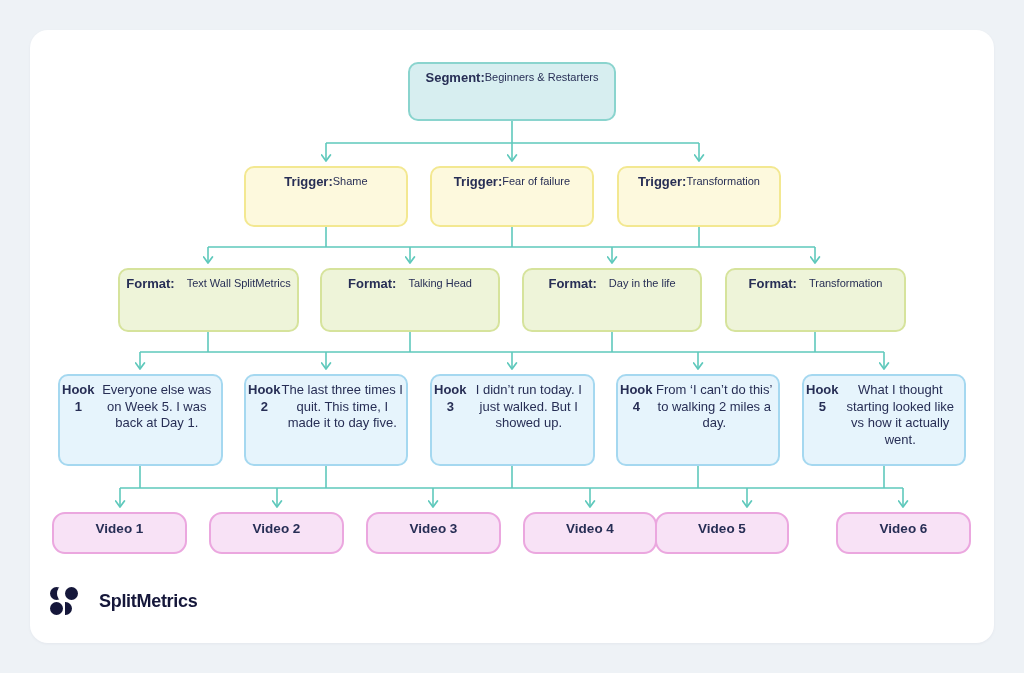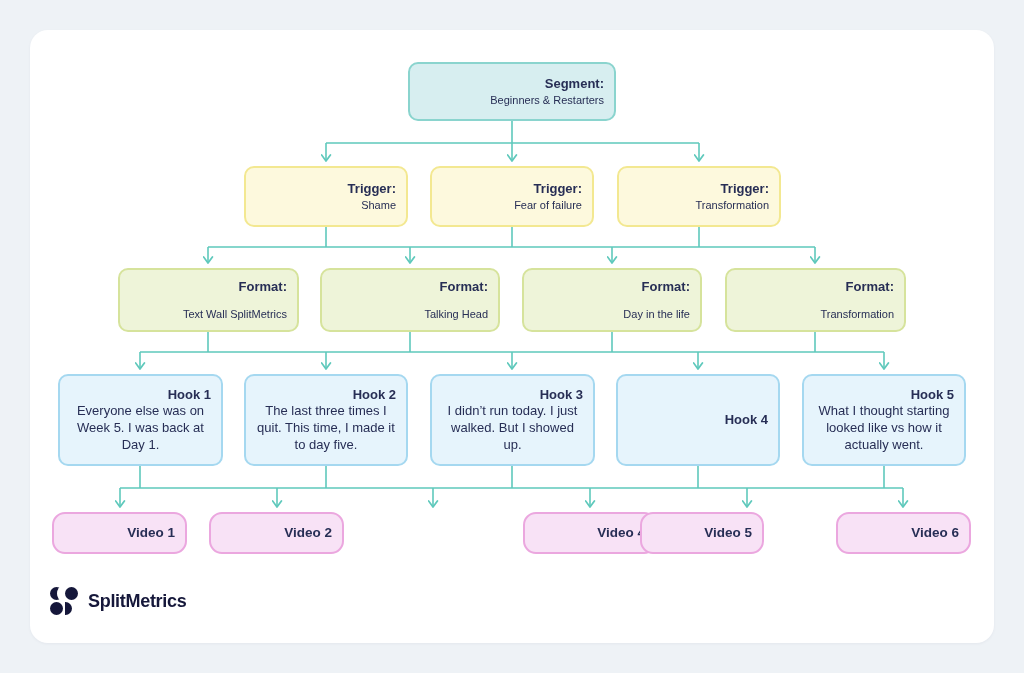--- a/index.html
+++ b/index.html
@@ -23,35 +23,35 @@
   .card{
     position:absolute; left:30px; top:30px; width:964px; height:613px;
     background:var(--card-bg); border-radius:18px;
     box-shadow:0 1px 3px rgba(30,40,80,.05);
   }
   .stage{position:absolute;left:0;top:0;width:1024px;height:673px;}
   svg.wires{position:absolute;left:0;top:0;width:1024px;height:673px;pointer-events:none;}
   .node{
     position:absolute;
     border-radius:10px;
-    display:flex; flex-direction:column; align-items:flex-end; justify-content:center;
-    text-align:center; padding:6px 10px; line-height:1.28;
+    display:flex; flex-direction:row; align-items:flex-start; justify-content:center;
+    text-align:center; padding:6px 2px; line-height:1.28;
   }
   .node .nl{font-weight:700; font-size:13px;}
   .node .nv{font-weight:400; font-size:11px;}
   .node.seg{background:var(--segment-fill); border:2px solid var(--segment-border);}
   .node.trg{background:var(--trigger-fill); border:2px solid var(--trigger-border);}
   .node.fmt{background:var(--format-fill);  border:2px solid var(--format-border);gap:12px;}
   .node.hok{background:var(--hook-fill);    border:2px solid var(--hook-border);}
   .node.vid{background:var(--video-fill);   border:2px solid var(--video-border); border-radius:13px;}
   .node.hok .nv{font-size:13px;}
   .node.vid .nl{font-size:13.5px;}
   .logo{
     position:absolute; left:50px; top:586px; height:30px;
-    display:flex; align-items:center; gap:10px;
+    display:flex; align-items:center; gap:21px;
   }
   .logo-icon{position:relative; width:28px; height:28px;}
   .logo-icon .d{position:absolute; background:var(--logo);}
   .d-tl{left:0; top:0; width:13px; height:13px; border-radius:50%;}
   .d-tl-cut{left:7px; top:-1px; width:11px; height:15px; border-radius:50%; background:var(--card-bg) !important;}
   .d-tr{left:15px; top:0; width:13px; height:13px; border-radius:50%;}
   .d-bl{left:0; top:15px; width:13px; height:13px; border-radius:50%;}
   .d-br{left:15px; top:15px; width:7px; height:13px; border-radius:0 13px 13px 0;}
   .logo-text{font-weight:700; font-size:18px; color:var(--logo); letter-spacing:-0.3px;}
 </style>
@@ -140,36 +140,40 @@
   <div class="node hok" style="left:244px;top:374px;width:164px;height:92px">
     <div class="nl">Hook 2</div>
     <div class="nv">The last three times I quit. This time, I made it to day five.</div>
   </div>
   <div class="node hok" style="left:430px;top:374px;width:165px;height:92px">
     <div class="nl">Hook 3</div>
     <div class="nv">I didn’t run today. I just walked. But I showed up.</div>
   </div>
   <div class="node hok" style="left:616px;top:374px;width:164px;height:92px">
     <div class="nl">Hook 4</div>
+    <div class="nv">From ‘I can’t do this’ to walking 2 miles a day.</div>
   </div>
   <div class="node hok" style="left:802px;top:374px;width:164px;height:92px">
     <div class="nl">Hook 5</div>
     <div class="nv">What I thought starting looked like vs how it actually went.</div>
   </div>
 
   <div class="node vid" style="left:52px;top:512px;width:135px;height:42px">
     <div class="nl">Video 1</div>
   </div>
   <div class="node vid" style="left:209px;top:512px;width:135px;height:42px">
     <div class="nl">Video 2</div>
   </div>
+  <div class="node vid" style="left:366px;top:512px;width:135px;height:42px">
+    <div class="nl">Video 3</div>
+  </div>
   <div class="node vid" style="left:523px;top:512px;width:134px;height:42px">
     <div class="nl">Video 4</div>
   </div>
-  <div class="node vid" style="left:640px;top:512px;width:124px;height:42px">
+  <div class="node vid" style="left:655px;top:512px;width:134px;height:42px">
     <div class="nl">Video 5</div>
   </div>
   <div class="node vid" style="left:836px;top:512px;width:135px;height:42px">
     <div class="nl">Video 6</div>
   </div>
 
   <div class="logo">
     <div class="logo-icon">
       <div class="d d-tl"></div>
       <div class="d d-tl-cut"></div>

